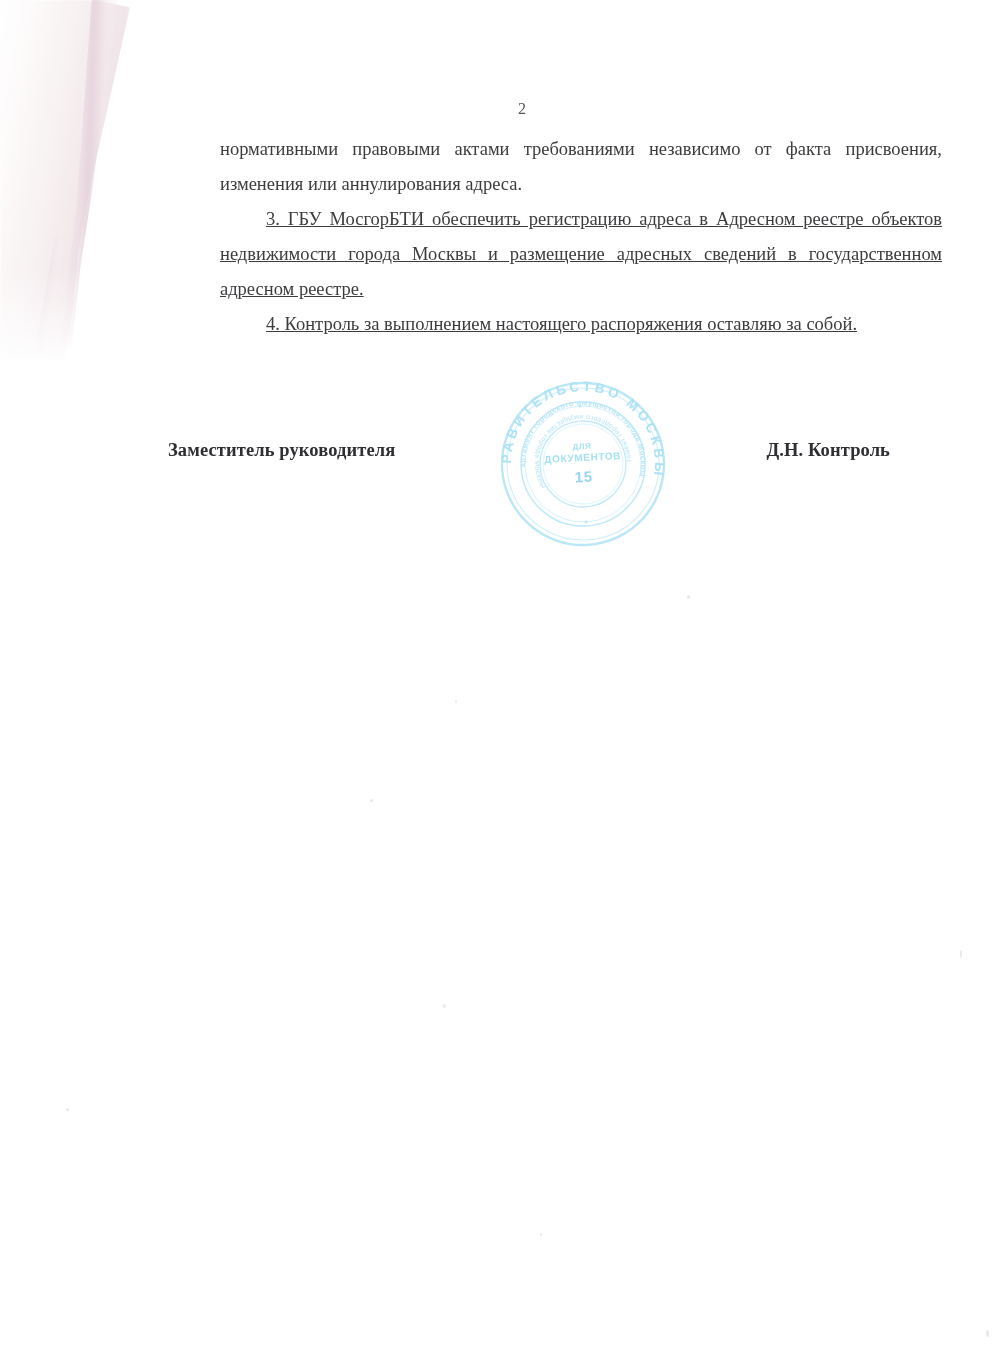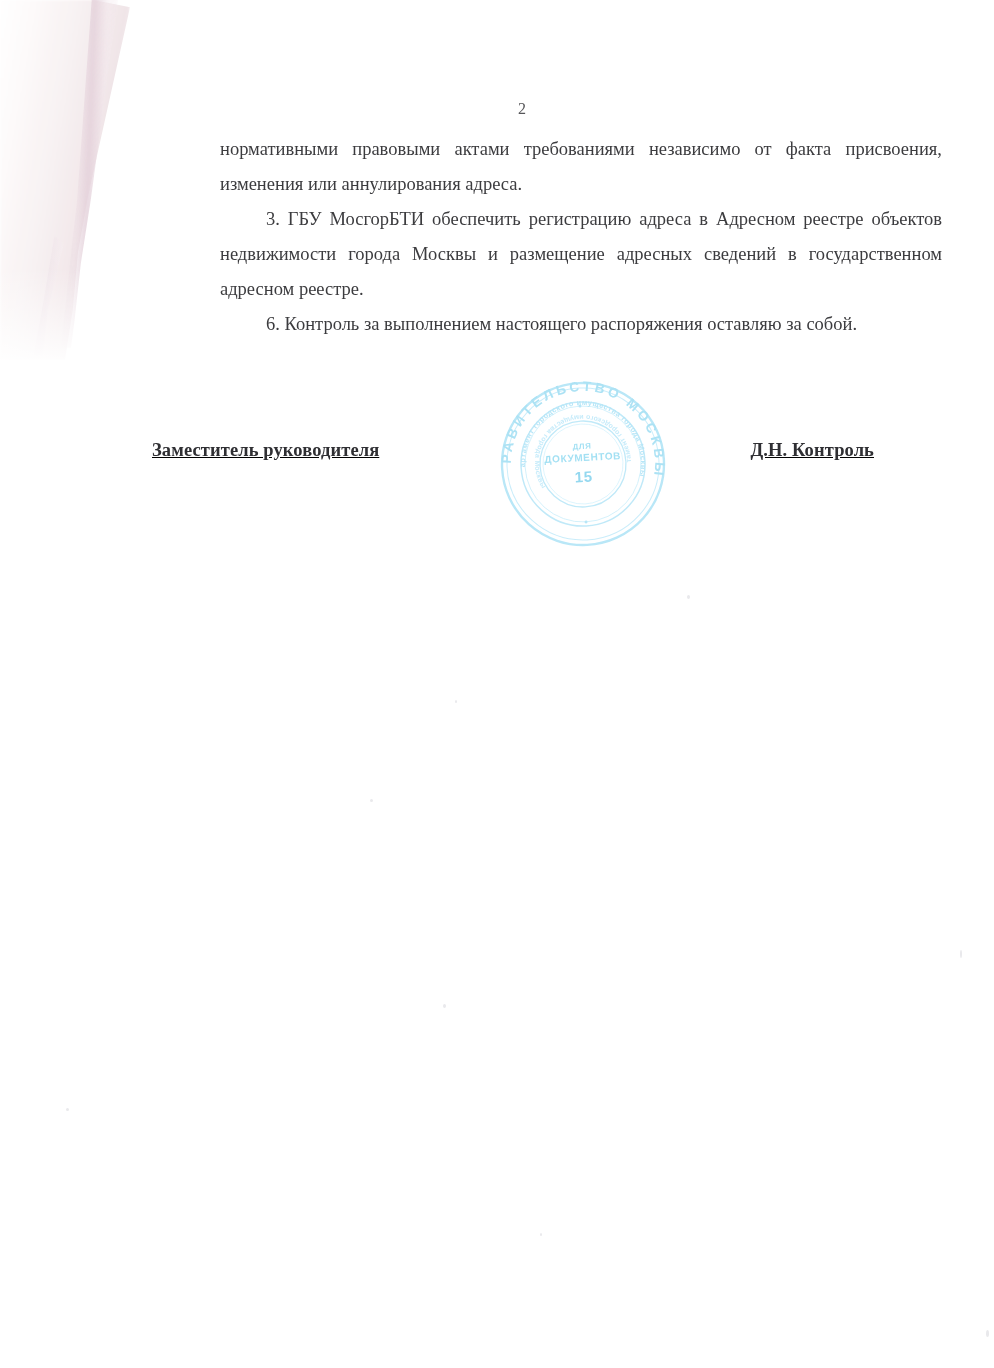--- a/index.html
+++ b/index.html
@@ -116,32 +116,32 @@
     margin: 0;
     font-size: 18.5px;
     line-height: 35px;
     color: #3c3c3f;
     text-align: justify;
     text-justify: inter-word;
     -webkit-font-smoothing: antialiased;
   }
   .para.indent {
     text-indent: 46px;
+    text-decoration: underline;
   }
 
   
   .signature-row {
     position: absolute;
-    left: 152px;
+    left: 168px;
     top: 440px;
     width: 722px;
     display: flex;
     justify-content: space-between;
     align-items: center;
-    text-decoration: underline;
   }
   .sig-title,
   .sig-name {
     font-size: 18.5px;
     font-weight: bold;
     color: #2f2f33;
     letter-spacing: .1px;
   }
 
   
@@ -210,21 +210,21 @@
   <div class="speck" style="left:960px; top:950px; width:2px; height:8px;"></div>
   <div class="speck" style="left:66px; top:1108px; width:3px; height:3px;"></div>
   <div class="speck" style="left:540px; top:1233px; width:2px; height:3px;"></div>
   <div class="speck" style="left:986px; top:1330px; width:3px; height:7px;"></div>
 
   <div class="page-number">2</div>
 
   <div class="doc-body">
     <p class="para">нормативными правовыми актами требованиями независимо от факта присвоения, изменения или аннулирования адреса.</p>
     <p class="para indent">3. ГБУ МосгорБТИ обеспечить регистрацию адреса в Адресном реестре объектов недвижимости города Москвы и размещение адресных сведений в государственном адресном реестре.</p>
-    <p class="para indent">6. Контроль за выполнением настоящего распоряжения оставляю за собой.</p>
+    <p class="para indent">4. Контроль за выполнением настоящего распоряжения оставляю за собой.</p>
   </div>
 
   <div class="signature-row">
     <span class="sig-title">Заместитель руководителя</span>
     <span class="sig-name">Д.Н. Контроль</span>
   </div>
 
   <div class="stamp">
     <svg viewBox="0 0 178 180" xmlns="http://www.w3.org/2000/svg" aria-hidden="true">
       <defs>

